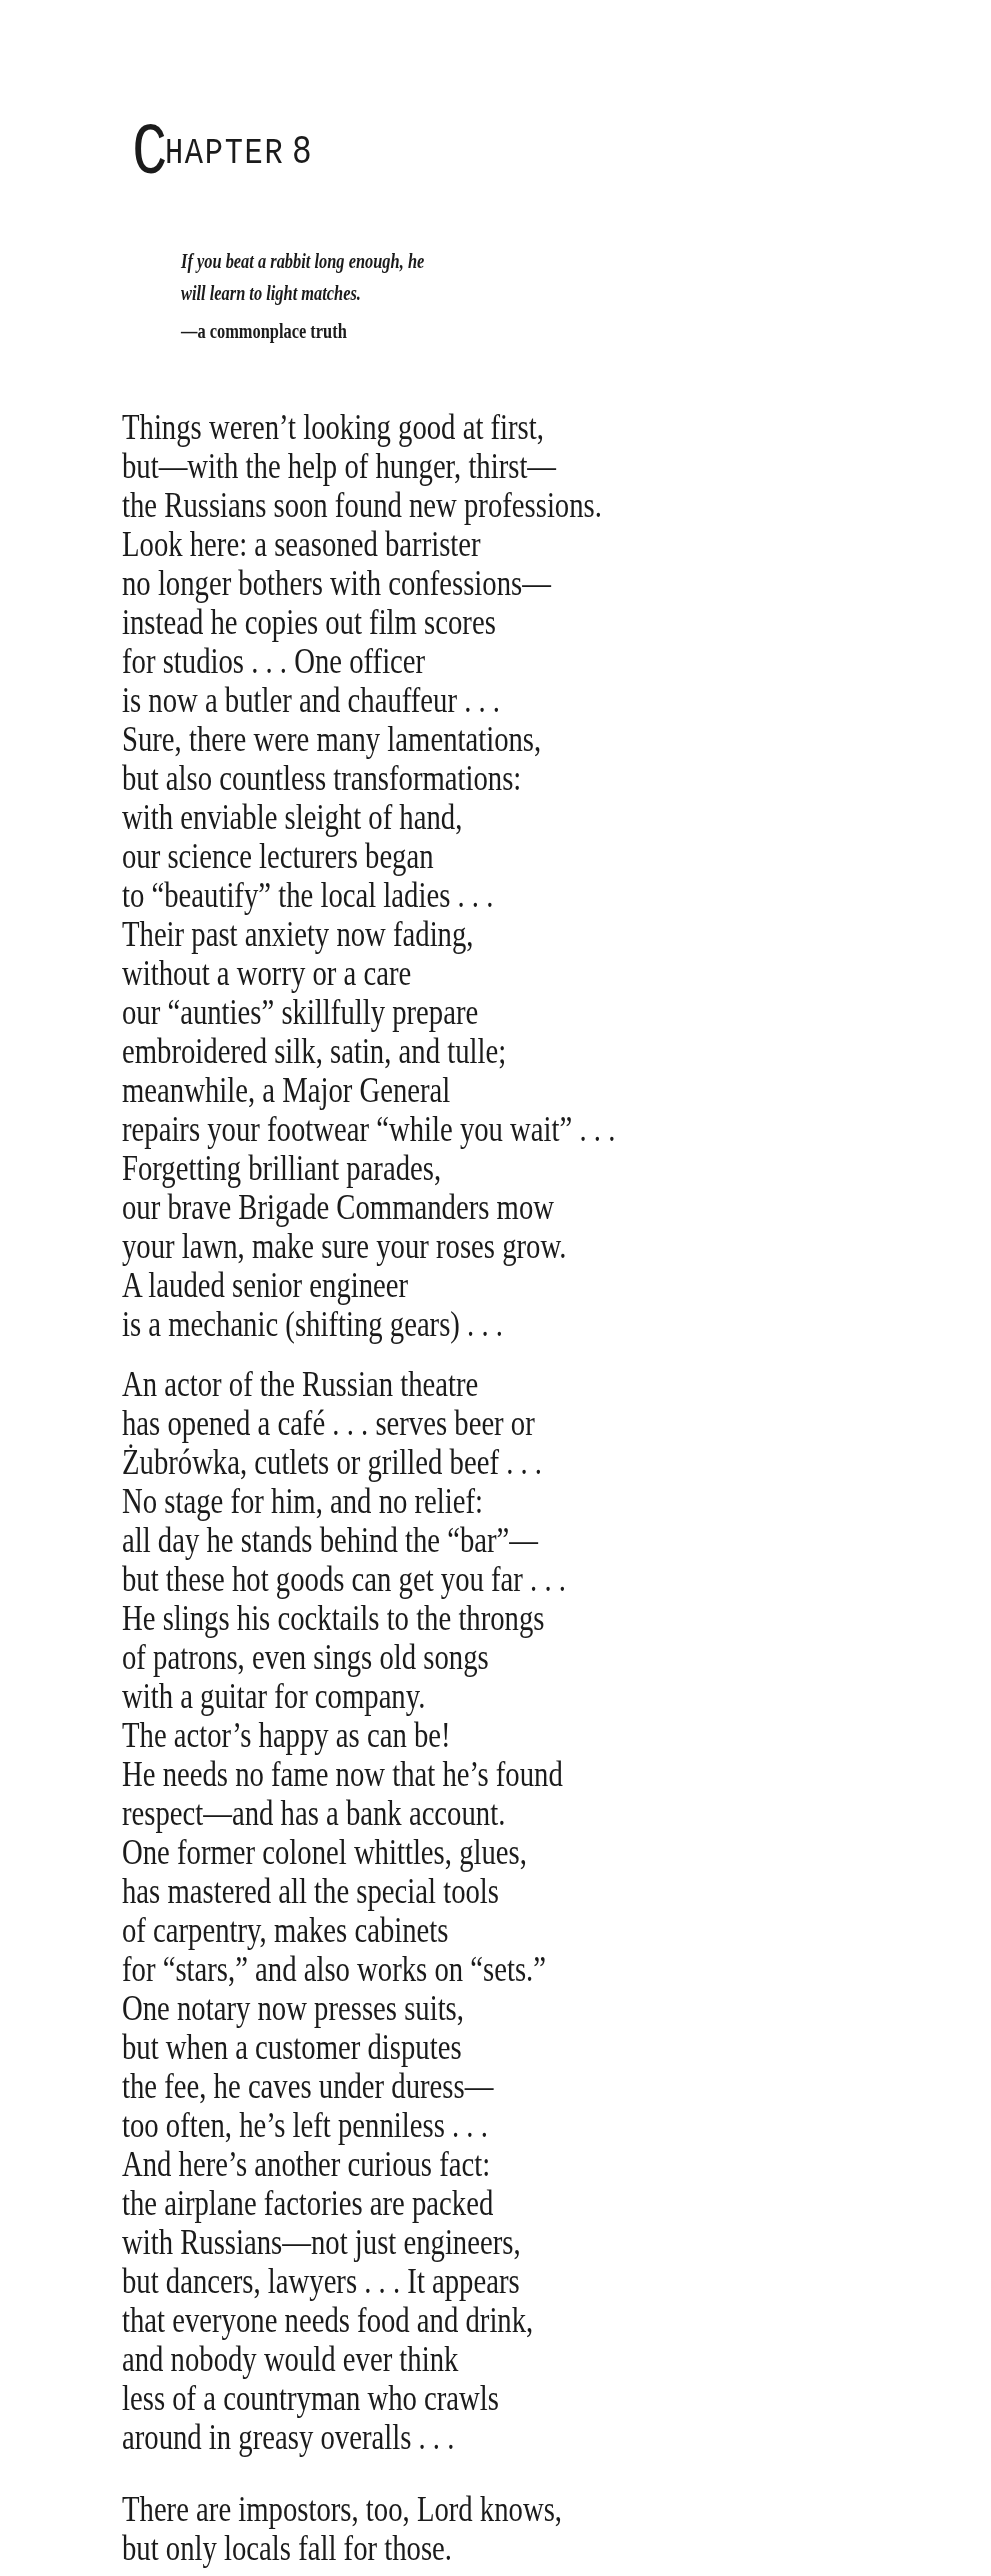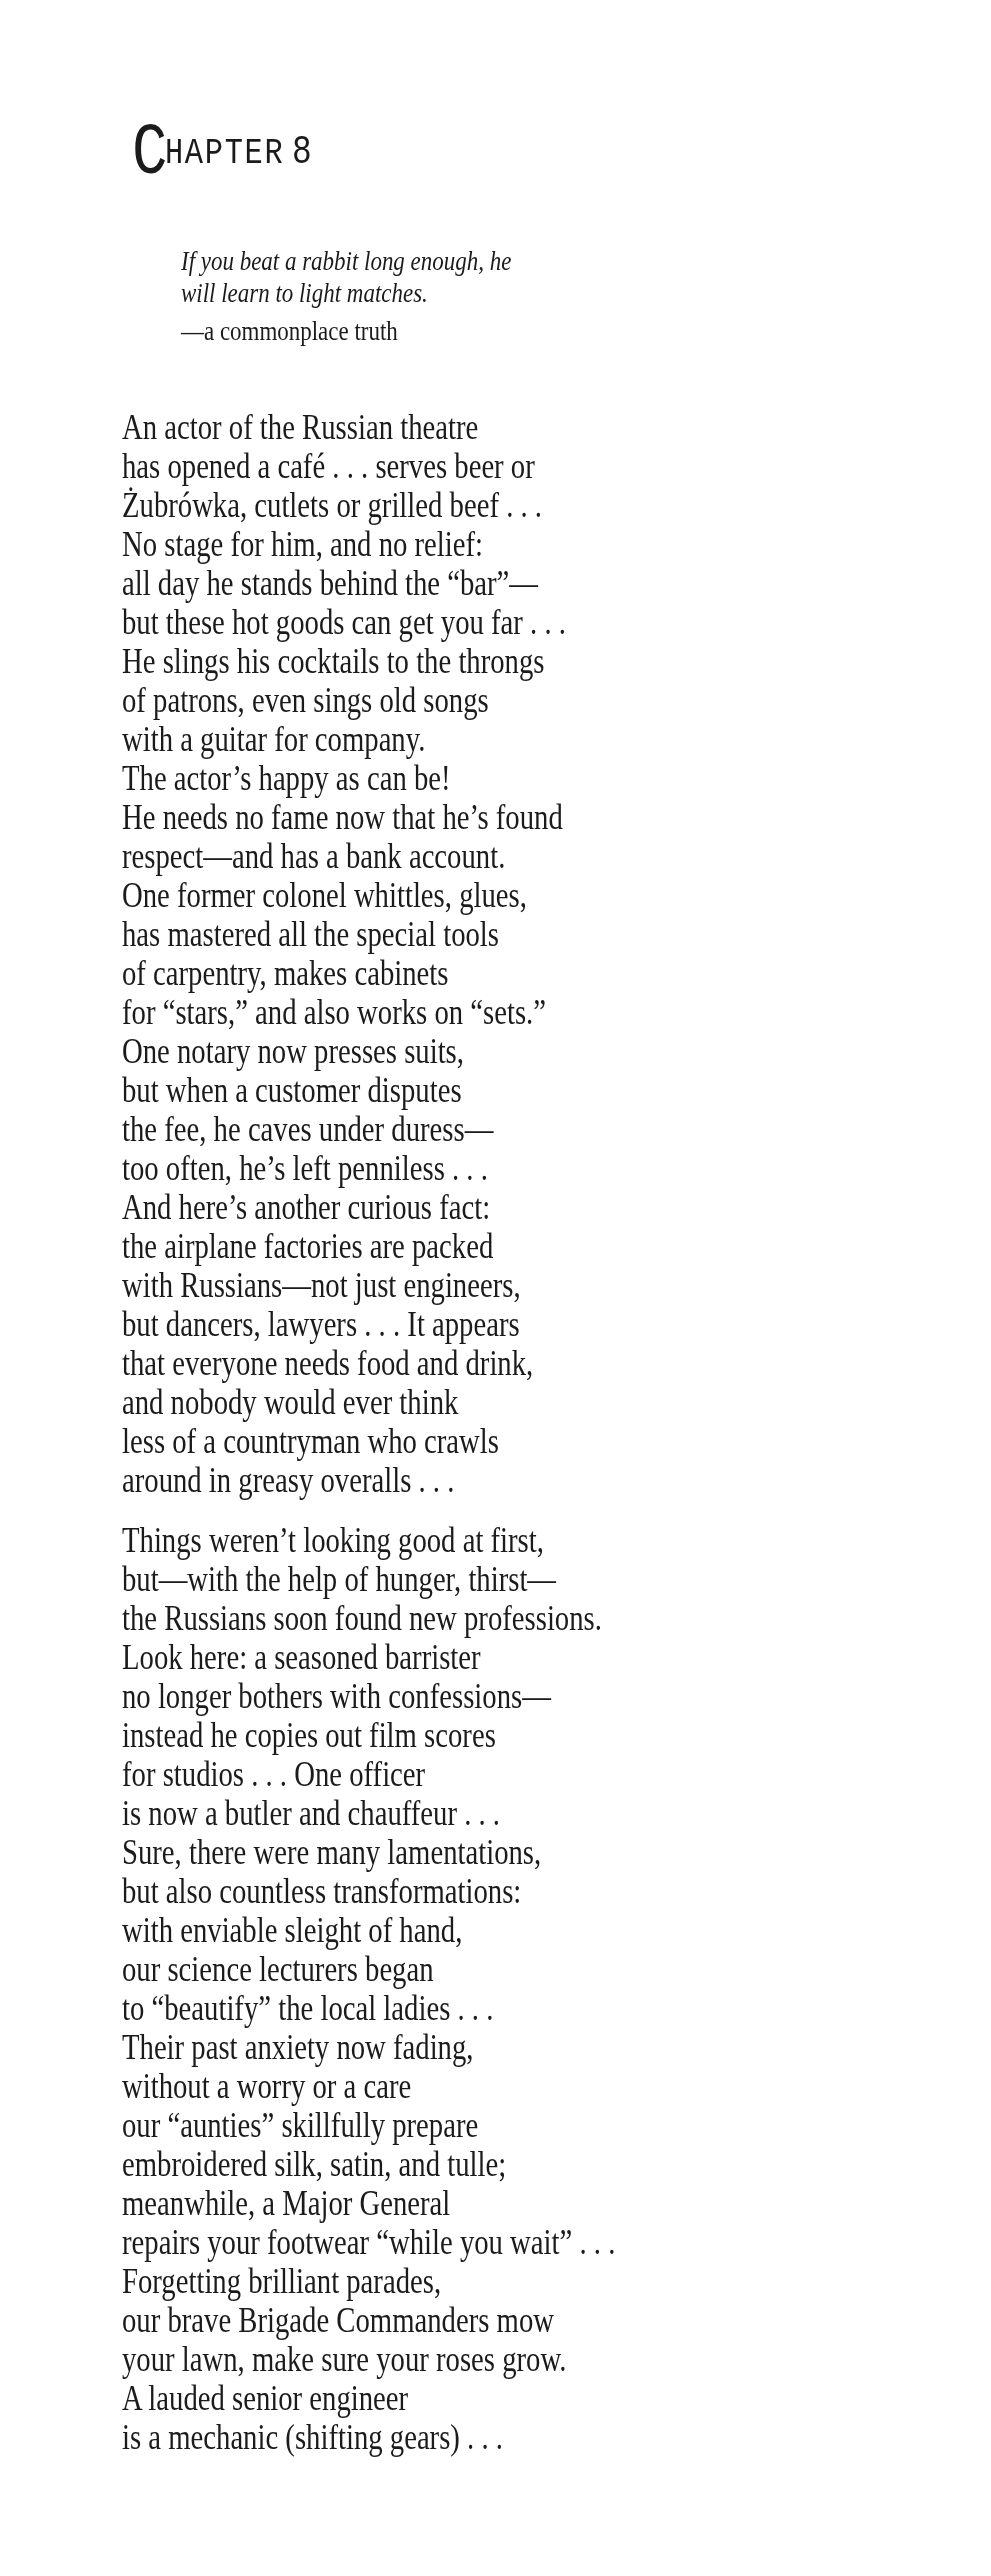--- a/index.html
+++ b/index.html
@@ -41,22 +41,23 @@
   }
   .chapter-number {
     margin-left: 9.3px;
     font-size: 40px;
   }
   
   #epigraph {
     position: absolute;
     left: 181px;
     top: 245px;
-    font-size: 28px;
+    font-size: 20px;
     line-height: 32px;
+    font-weight: bold;
   }
   .epigraph-line { font-style: italic; }
   .epigraph-attribution {
     font-style: normal;
     margin-top: 5.7px;
   }
   
   #poem {
     position: absolute;
     left: 122px;
@@ -80,20 +81,47 @@
 
 <section id="epigraph">
   <span class="txt epigraph-line">If you beat a rabbit long enough, he</span>
   <span class="txt epigraph-line">will learn to light matches.</span>
   <span class="txt epigraph-attribution">—a commonplace truth</span>
 </section>
 
 <section id="poem">
 
   <div class="stanza">
+    <span class="txt line">Things weren’t looking good at first,</span>
+    <span class="txt line">but—with the help of hunger, thirst—</span>
+    <span class="txt line">the Russians soon found new professions.</span>
+    <span class="txt line">Look here: a seasoned barrister</span>
+    <span class="txt line">no longer bothers with confessions—</span>
+    <span class="txt line">instead he copies out film scores</span>
+    <span class="txt line">for studios . . . One officer</span>
+    <span class="txt line">is now a butler and chauffeur . . .</span>
+    <span class="txt line">Sure, there were many lamentations,</span>
+    <span class="txt line">but also countless transformations:</span>
+    <span class="txt line">with enviable sleight of hand,</span>
+    <span class="txt line">our science lecturers began</span>
+    <span class="txt line">to “beautify” the local ladies . . .</span>
+    <span class="txt line">Their past anxiety now fading,</span>
+    <span class="txt line">without a worry or a care</span>
+    <span class="txt line">our “aunties” skillfully prepare</span>
+    <span class="txt line">embroidered silk, satin, and tulle;</span>
+    <span class="txt line">meanwhile, a Major General</span>
+    <span class="txt line">repairs your footwear “while you wait” . . .</span>
+    <span class="txt line">Forgetting brilliant parades,</span>
+    <span class="txt line">our brave Brigade Commanders mow</span>
+    <span class="txt line">your lawn, make sure your roses grow.</span>
+    <span class="txt line">A lauded senior engineer</span>
+    <span class="txt line">is a mechanic (shifting gears) . . .</span>
+  </div>
+
+  <div class="stanza">
     <span class="txt line">An actor of the Russian theatre</span>
     <span class="txt line">has opened a café . . . serves beer or</span>
     <span class="txt line">Żubrówka, cutlets or grilled beef . . .</span>
     <span class="txt line">No stage for him, and no relief:</span>
     <span class="txt line">all day he stands behind the “bar”—</span>
     <span class="txt line">but these hot goods can get you far . . .</span>
     <span class="txt line">He slings his cocktails to the throngs</span>
     <span class="txt line">of patrons, even sings old songs</span>
     <span class="txt line">with a guitar for company.</span>
     <span class="txt line">The actor’s happy as can be!</span>
@@ -110,42 +138,19 @@
     <span class="txt line">And here’s another curious fact:</span>
     <span class="txt line">the airplane factories are packed</span>
     <span class="txt line">with Russians—not just engineers,</span>
     <span class="txt line">but dancers, lawyers . . . It appears</span>
     <span class="txt line">that everyone needs food and drink,</span>
     <span class="txt line">and nobody would ever think</span>
     <span class="txt line">less of a countryman who crawls</span>
     <span class="txt line">around in greasy overalls . . .</span>
   </div>
 
-  <div class="stanza">
-    <span class="txt line">Things weren’t looking good at first,</span>
-    <span class="txt line">but—with the help of hunger, thirst—</span>
-    <span class="txt line">the Russians soon found new professions.</span>
-    <span class="txt line">Look here: a seasoned barrister</span>
-    <span class="txt line">no longer bothers with confessions—</span>
-    <span class="txt line">instead he copies out film scores</span>
-    <span class="txt line">for studios . . . One officer</span>
-    <span class="txt line">is now a butler and chauffeur . . .</span>
-    <span class="txt line">Sure, there were many lamentations,</span>
-    <span class="txt line">but also countless transformations:</span>
-    <span class="txt line">with enviable sleight of hand,</span>
-    <span class="txt line">our science lecturers began</span>
-    <span class="txt line">to “beautify” the local ladies . . .</span>
-    <span class="txt line">Their past anxiety now fading,</span>
-    <span class="txt line">without a worry or a care</span>
-    <span class="txt line">our “aunties” skillfully prepare</span>
-    <span class="txt line">embroidered silk, satin, and tulle;</span>
-    <span class="txt line">meanwhile, a Major General</span>
-    <span class="txt line">repairs your footwear “while you wait” . . .</span>
-    <span class="txt line">Forgetting brilliant parades,</span>
-    <span class="txt line">our brave Brigade Commanders mow</span>
-    <span class="txt line">your lawn, make sure your roses grow.</span>
-    <span class="txt line">A lauded senior engineer</span>
-    <span class="txt line">is a mechanic (shifting gears) . . .</span>
+  <div class="stanza final-stanza">
+    <span class="txt line">There are impostors, too, Lord knows,</span>
+    <span class="txt line">but only locals fall for those.</span>
   </div>
-
 
 </section>
 
 
 </body></html>

